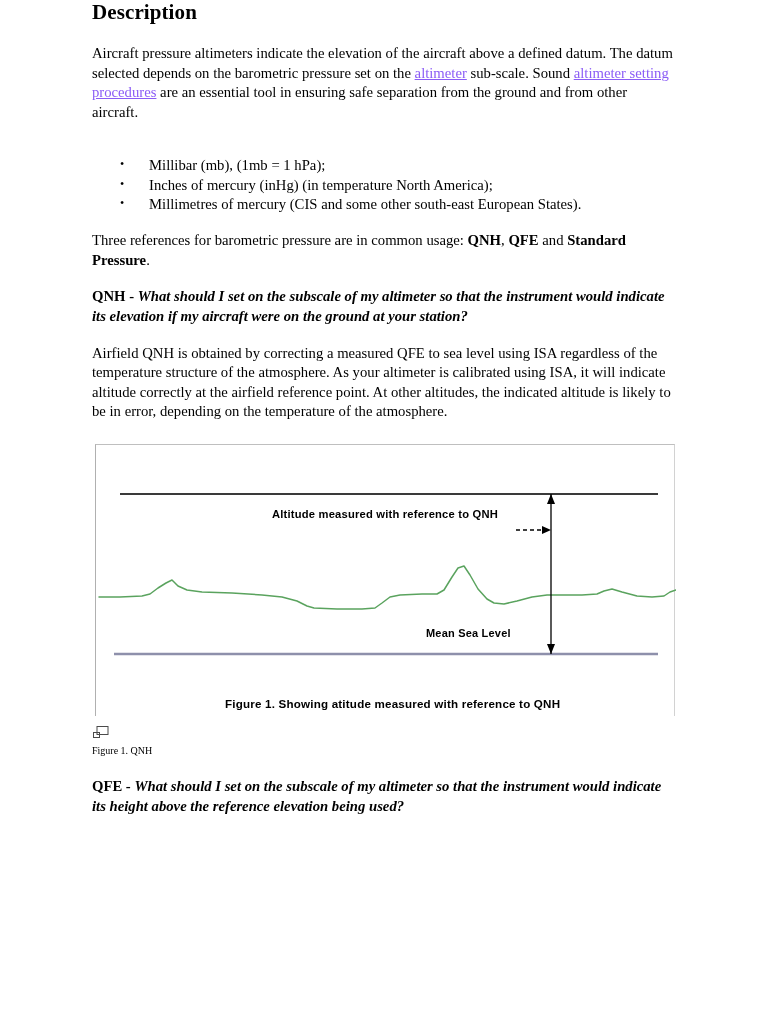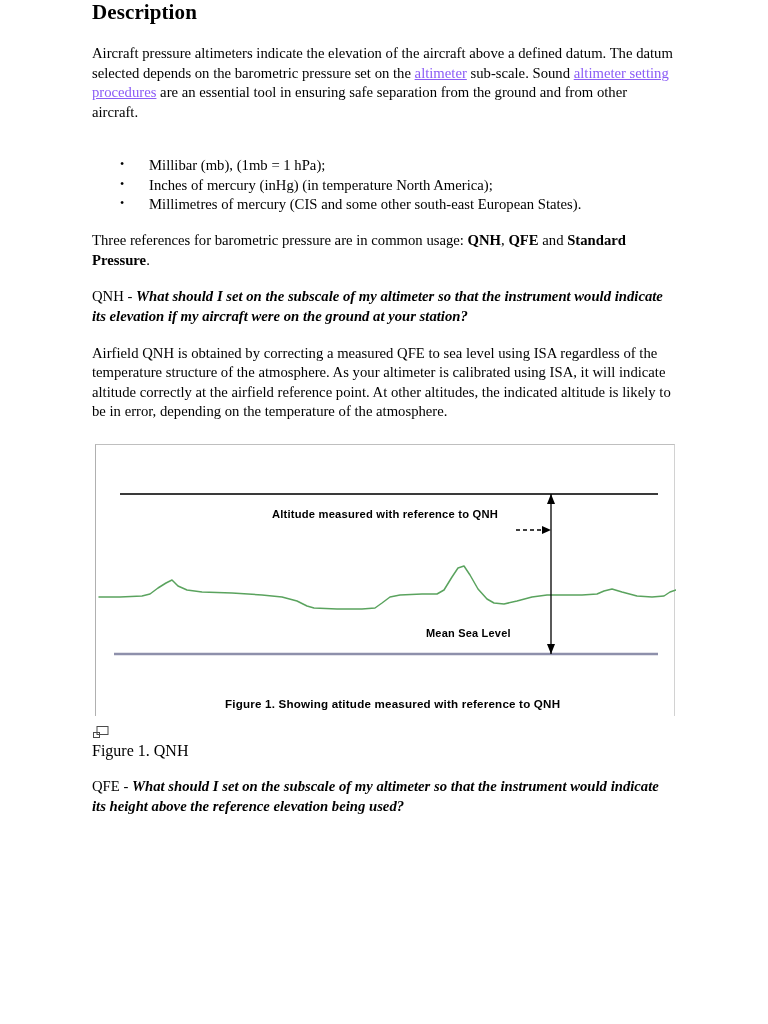--- a/index.html
+++ b/index.html
@@ -59,21 +59,21 @@
   .bold { font-weight: bold; }
   .qblock {
     font-size: 14.7px;
     line-height: 19.6px;
     font-weight: bold;
     font-style: italic;
     margin: 0;
   }
   .qblock .qlabel {
     font-style: normal;
-    font-weight: normal;
+    font-weight: bold;
   }
 
   
   .figure-wrap {
     position: relative;
     width: 584px;
     height: 278px;
     margin-top: 22px;
     text-align: right;
   }
@@ -126,21 +126,21 @@
     position: relative;
   }
   .broken-img-icon {
     position: absolute;
     left: 1px;
     top: 2px;
     width: 16px;
     height: 13px;
   }
   .fig-caption-text {
-    font-size: 16px;
+    font-size: 10px;
     line-height: 19px;
     padding-top: 17px;
     margin: 0;
   }
 </style>
 </head>
 <body>
 
 <div class="page">
 

